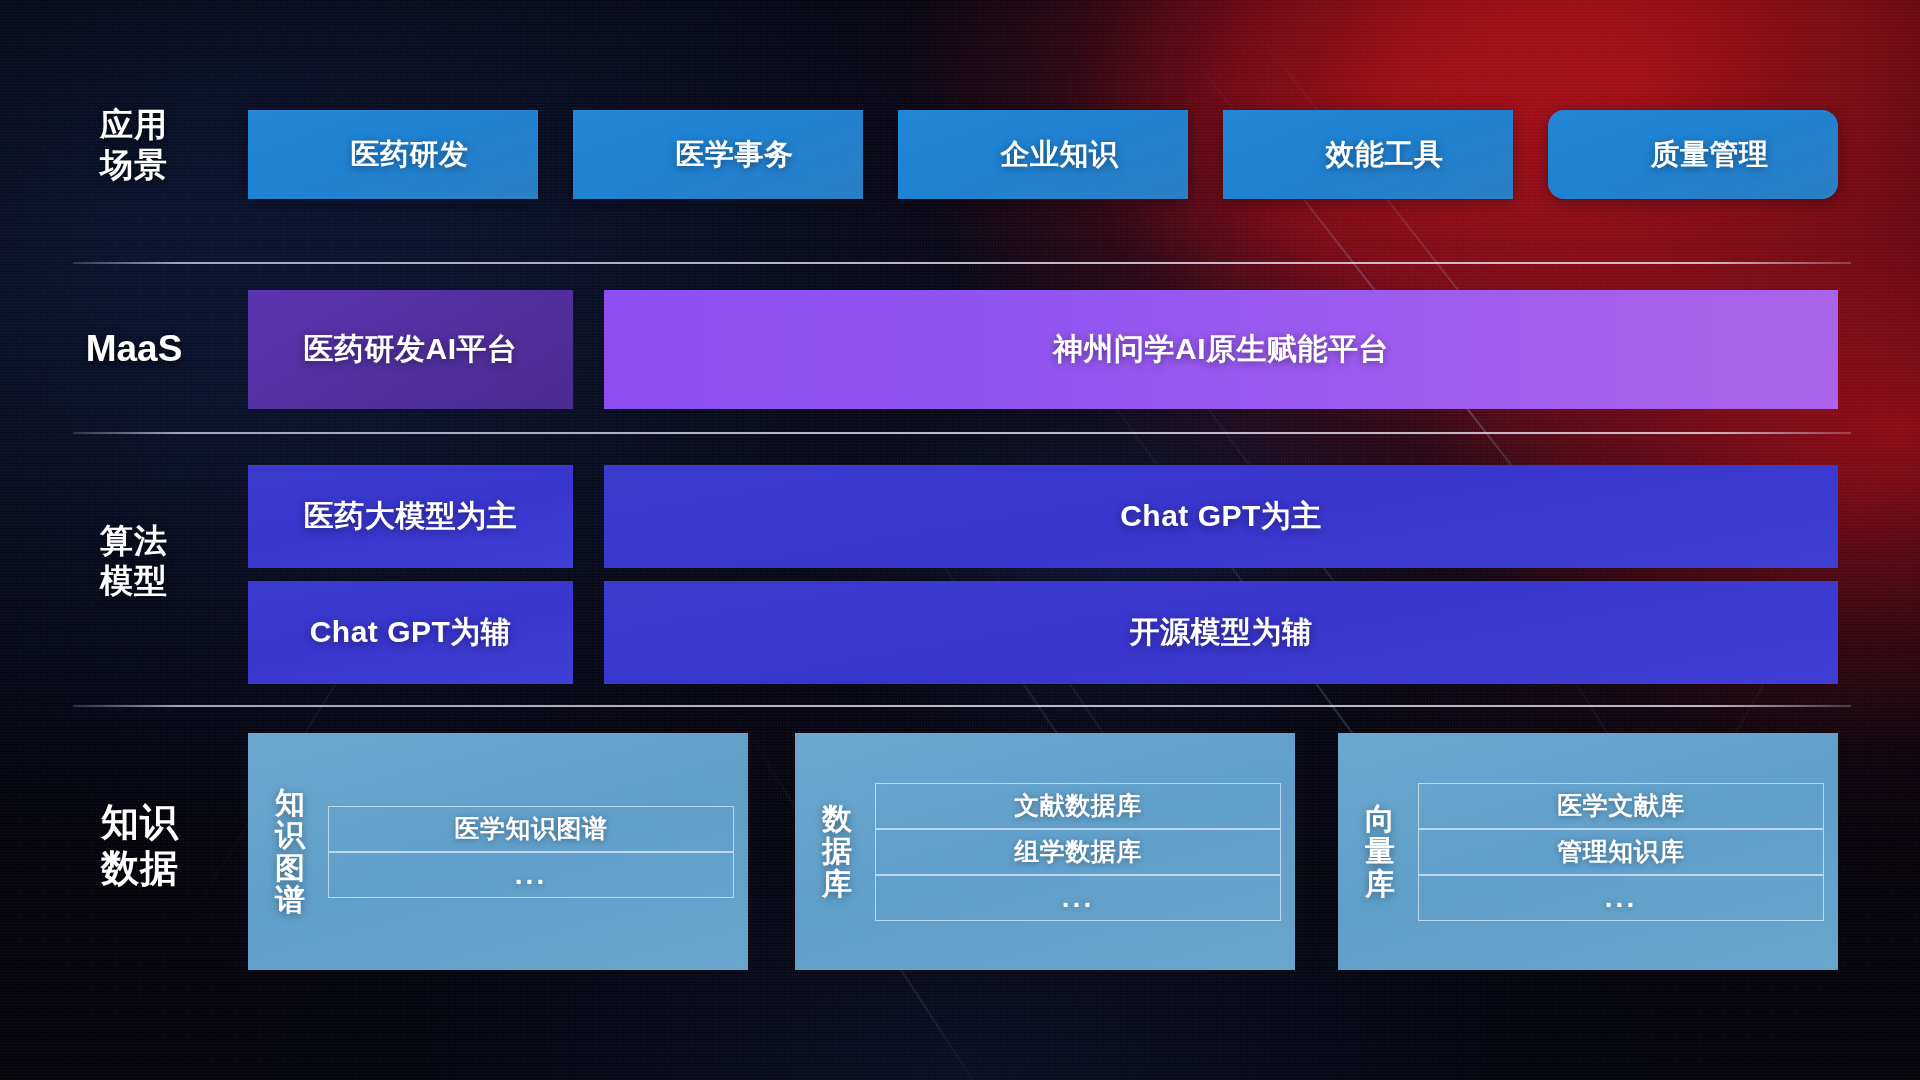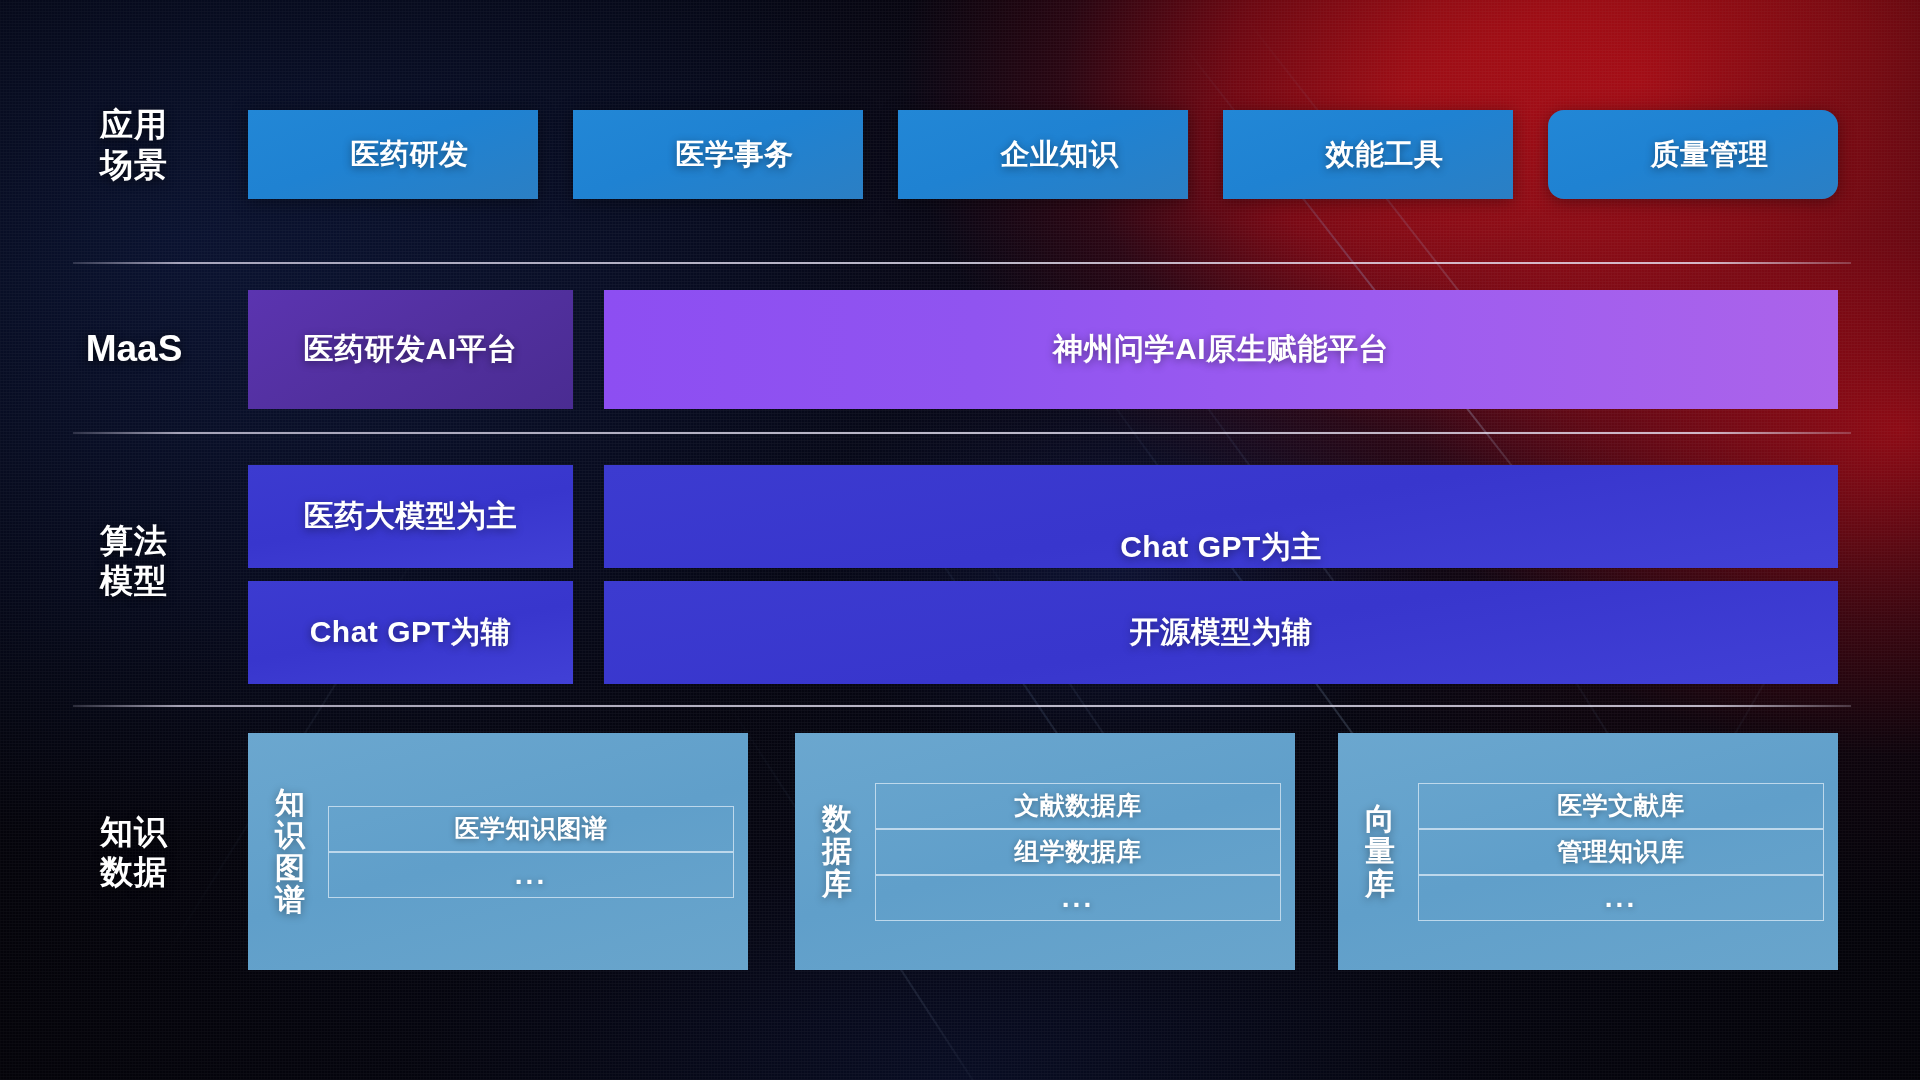--- a/index.html
+++ b/index.html
@@ -186,33 +186,33 @@
   </div>
 
   <div class="divider" style="top:432px;"></div>
 
   <div class="row-label" style="left:70px; top:521px; width:128px; font-size:33px;">算法
 模型</div>
 
   <div class="cell algo" style="left:248px; top:465px; width:325px; height:103px;">
     <span>医药大模型为主</span>
   </div>
-  <div class="cell algo" style="left:604px; top:465px; width:1234px; height:103px;align-items:flex-end;">
+  <div class="cell algo" style="left:604px; top:465px; width:1234px; height:103px;">
     <span>Chat GPT为主</span>
   </div>
   <div class="cell algo" style="left:248px; top:581px; width:325px; height:103px;">
     <span>Chat GPT为辅</span>
   </div>
   <div class="cell algo" style="left:604px; top:581px; width:1234px; height:103px;">
     <span>开源模型为辅</span>
   </div>
 
   <div class="divider" style="top:705px;"></div>
 
-  <div class="row-label" style="left:70px; top:800px; width:128px; font-size:33px;margin-top:12px;">知识
+  <div class="row-label" style="left:76px; top:800px; width:128px; font-size:38px;">知识
 数据</div>
 
   <div class="kpanel" style="left:248px; top:733px; width:500px; height:237px;">
     <div class="kvert">知
 识
 图
 谱</div>
     <div class="kitems">
       <div class="kitem">医学知识图谱</div>
       <div class="kitem dots">...</div>

